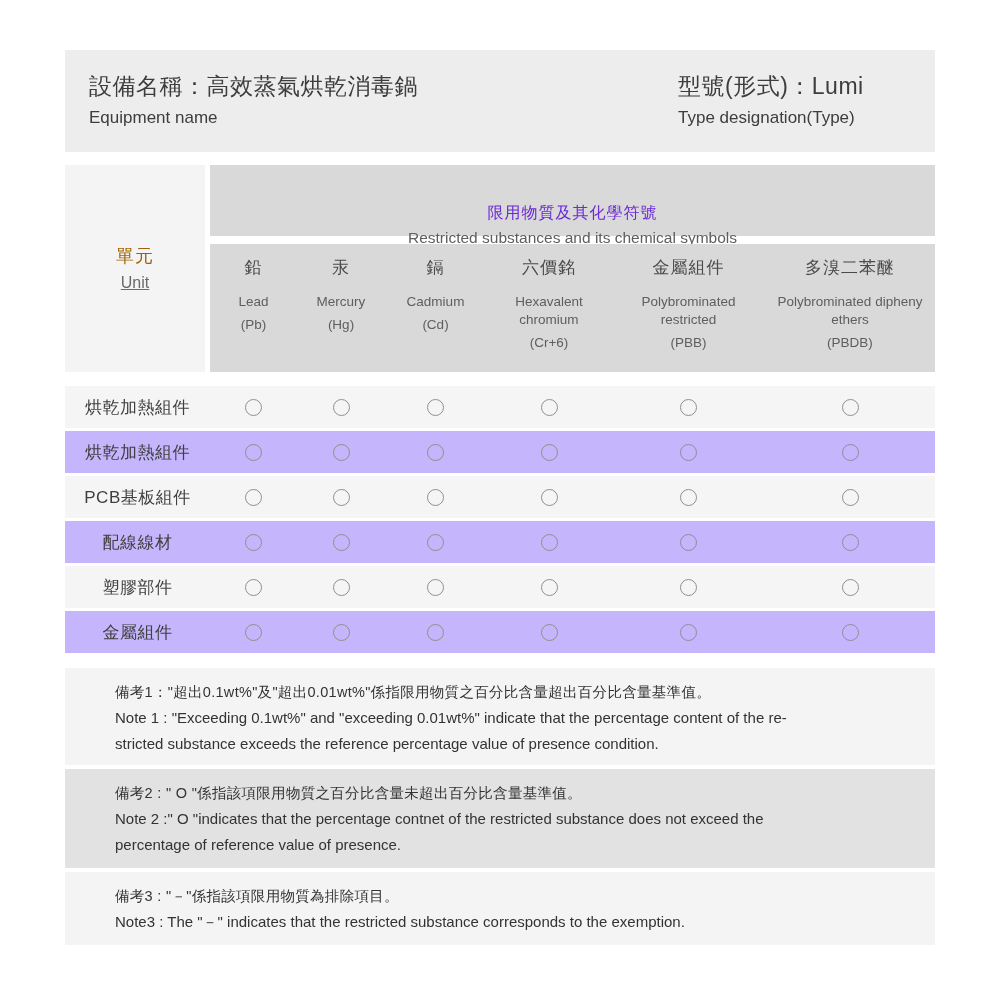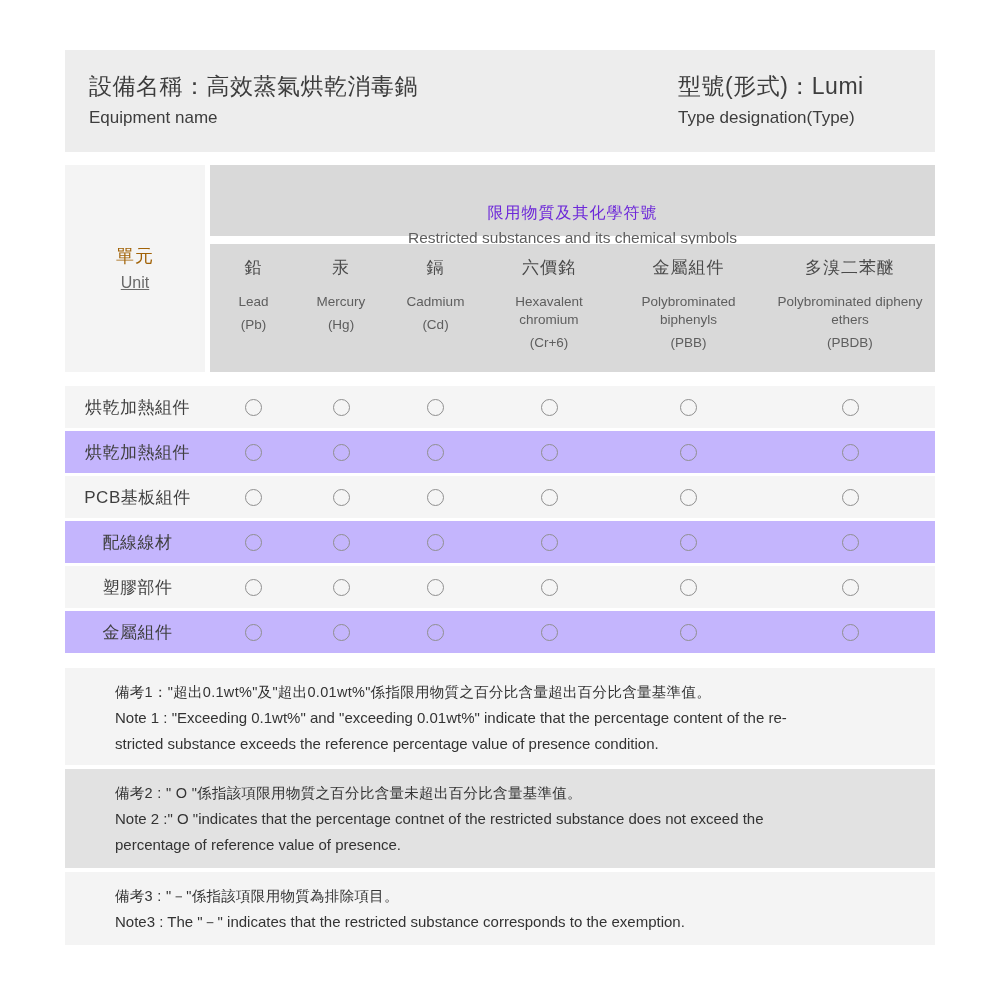--- a/index.html
+++ b/index.html
@@ -111,21 +111,21 @@
           <div class="en">Cadmium</div>
           <div class="sym">(Cd)</div>
         </div>
         <div class="col-cell">
           <div class="zh">六價銘</div>
           <div class="en">Hexavalent chromium</div>
           <div class="sym">(Cr+6)</div>
         </div>
         <div class="col-cell">
           <div class="zh">金屬組件</div>
-          <div class="en">Polybrominated biphenyls</div>
+          <div class="en">Polybrominated restricted</div>
           <div class="sym">(PBB)</div>
         </div>
         <div class="col-cell">
           <div class="zh">多溴二苯醚</div>
           <div class="en">Polybrominated dipheny ethers</div>
           <div class="sym">(PBDB)</div>
         </div>
       </div>
     </div>
   </div>

